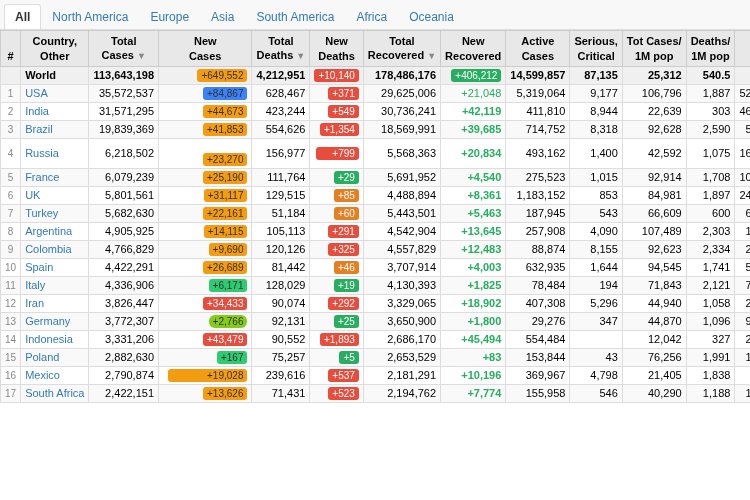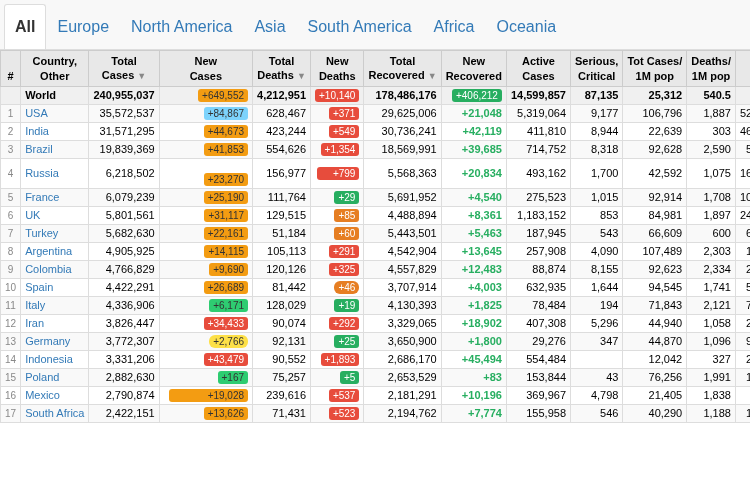--- a/index.html
+++ b/index.html
@@ -1,20 +1,20 @@
 <!DOCTYPE html>
 <html><head>
   <meta charset="utf-8">
   <style>
     * { margin: 0; padding: 0; box-sizing: border-box; }
     body { font-family: Arial, sans-serif; font-size: 11px; background: #fff; width: 750px; overflow: hidden; }
 
     
     .region-tabs { display: flex; align-items: center; background: #f8f8f8; border-bottom: 1px solid #ddd; padding: 4px 4px 0; }
-    .region-tab { padding: 13px 10px; cursor: pointer; font-size: 16px; color: #337ab7; border: 1px solid transparent; border-bottom: none; border-radius: 3px 3px 0 0; background: transparent; }
+    .region-tab { padding: 5px 10px; cursor: pointer; font-size: 12px; color: #337ab7; border: 1px solid transparent; border-bottom: none; border-radius: 3px 3px 0 0; background: transparent; }
     .region-tab.active { background: #fff; border-color: #ddd; color: #333; font-weight: bold; }
 
     
     .table-wrapper { overflow-x: auto; }
     table { width: 100%; border-collapse: collapse; font-size: 11px; }
     thead tr th { background: #e8e8e8; border: 1px solid #ccc; padding: 3px 4px; text-align: center; font-weight: bold; font-size: 10px; line-height: 1.3; vertical-align: bottom; cursor: pointer; white-space: nowrap; }
     thead tr:first-child th { font-size: 11px; }
     th .sort-icon { font-size: 9px; color: #888; }
 
     tbody tr td { border: 1px solid #ddd; padding: 2px 4px; text-align: right; vertical-align: middle; white-space: nowrap; }
@@ -34,22 +34,22 @@
     .badge-red { background: #e74c3c; }
     .badge-yellow { background: #f39c12; color: #333; }
     .badge-green { background: #27ae60; }
   </style>
 </head>
 <body>
 
 <div>
   <div class="region-tabs">
       <div class="region-tab active">All</div>
+      <div class="region-tab">North America</div>
       <div class="region-tab">Europe</div>
-      <div class="region-tab">North America</div>
       <div class="region-tab">Asia</div>
       <div class="region-tab">South America</div>
       <div class="region-tab">Africa</div>
       <div class="region-tab">Oceania</div>
     </div>
 </div>
 
 <div class="table-wrapper">
   <table>
     <thead>
@@ -66,41 +66,41 @@
         <th>Serious,<br>Critical</th>
         <th>Tot Cases/<br>1M pop</th>
         <th>Deaths/<br>1M pop</th>
         <th>Total<br>Tests</th>
       </tr>
     </thead>
     <tbody id="table-body">
     <tr class="world-row">
   <td></td>
   <td style="font-weight:bold">World</td>
-  <td>240,955,037</td>
+  <td>113,643,198</td>
   <td><span class="badge badge-yellow" style="color:#333">+649,552</span></td>
   <td>4,212,951</td>
   <td><span class="badge badge-red">+10,140</span></td>
   <td>178,486,176</td>
   <td><span class="badge badge-green">+406,212</span></td>
   <td>14,599,857</td>
   <td>87,135</td>
   <td>25,312</td>
   <td>540.5</td>
   <td></td>
 </tr>
         <tr>
     <td>1</td>
     <td><a href="#">USA</a></td>
     <td>35,572,537</td>
-    <td><span class="badge" style="background:#7dd3fc;color:#333;">+84,867</span></td>
+    <td><span class="badge" style="background:#3b82f6;color:#333;">+84,867</span></td>
     <td>628,467</td>
     <td><span class="badge" style="background:#e74c3c;color:#fff;">+371</span></td>
     <td>29,625,006</td>
-    <td style="color:#27ae60;font-weight:bold">+21,048</td>
+    <td style="color:#27ae60;font-weight:normal">+21,048</td>
     <td>5,319,064</td>
     <td>9,177</td>
     <td>106,796</td>
     <td>1,887</td>
     <td>528,063,363</td>
   </tr>
         <tr>
     <td>2</td>
     <td><a href="#">India</a></td>
     <td>31,571,295</td>
@@ -133,21 +133,21 @@
         <tr>
     <td>4</td>
     <td><a href="#">Russia</a></td>
     <td>6,218,502</td>
     <td><span class="badge" style="background:#f39c12;color:#333;margin-top:12px;">+23,270</span></td>
     <td>156,977</td>
     <td><span class="badge" style="background:#e74c3c;color:#fff;padding-left:16px;">+799</span></td>
     <td>5,568,363</td>
     <td style="color:#27ae60;font-weight:bold">+20,834</td>
     <td>493,162</td>
-    <td>1,700</td>
+    <td>1,400</td>
     <td>42,592</td>
     <td>1,075</td>
     <td>164,200,000</td>
   </tr>
         <tr>
     <td>5</td>
     <td><a href="#">France</a></td>
     <td>6,079,239</td>
     <td><span class="badge" style="background:#f39c12;color:#333;">+25,190</span></td>
     <td>111,764</td>
@@ -219,21 +219,21 @@
     <td>92,623</td>
     <td>2,334</td>
     <td>22,372,412</td>
   </tr>
         <tr>
     <td>10</td>
     <td><a href="#">Spain</a></td>
     <td>4,422,291</td>
     <td><span class="badge" style="background:#f39c12;color:#333;">+26,689</span></td>
     <td>81,442</td>
-    <td><span class="badge" style="background:#e67e22;color:#fff;border-radius:6px;">+46</span></td>
+    <td><span class="badge" style="background:#e67e22;color:#fff;">+46</span></td>
     <td>3,707,914</td>
     <td style="color:#27ae60;font-weight:bold">+4,003</td>
     <td>632,935</td>
     <td>1,644</td>
     <td>94,545</td>
     <td>1,741</td>
     <td>55,855,941</td>
   </tr>
         <tr>
     <td>11</td>
@@ -262,21 +262,21 @@
     <td>407,308</td>
     <td>5,296</td>
     <td>44,940</td>
     <td>1,058</td>
     <td>25,667,604</td>
   </tr>
         <tr>
     <td>13</td>
     <td><a href="#">Germany</a></td>
     <td>3,772,307</td>
-    <td><span class="badge" style="background:#fde047;color:#333;border-radius:6px;">+2,766</span></td>
+    <td><span class="badge" style="background:#84cc16;color:#333;border-radius:6px;">+2,766</span></td>
     <td>92,131</td>
     <td><span class="badge" style="background:#27ae60;color:#fff;">+25</span></td>
     <td>3,650,900</td>
     <td style="color:#27ae60;font-weight:bold">+1,800</td>
     <td>29,276</td>
     <td>347</td>
     <td>44,870</td>
     <td>1,096</td>
     <td>96,545,568</td>
   </tr>

